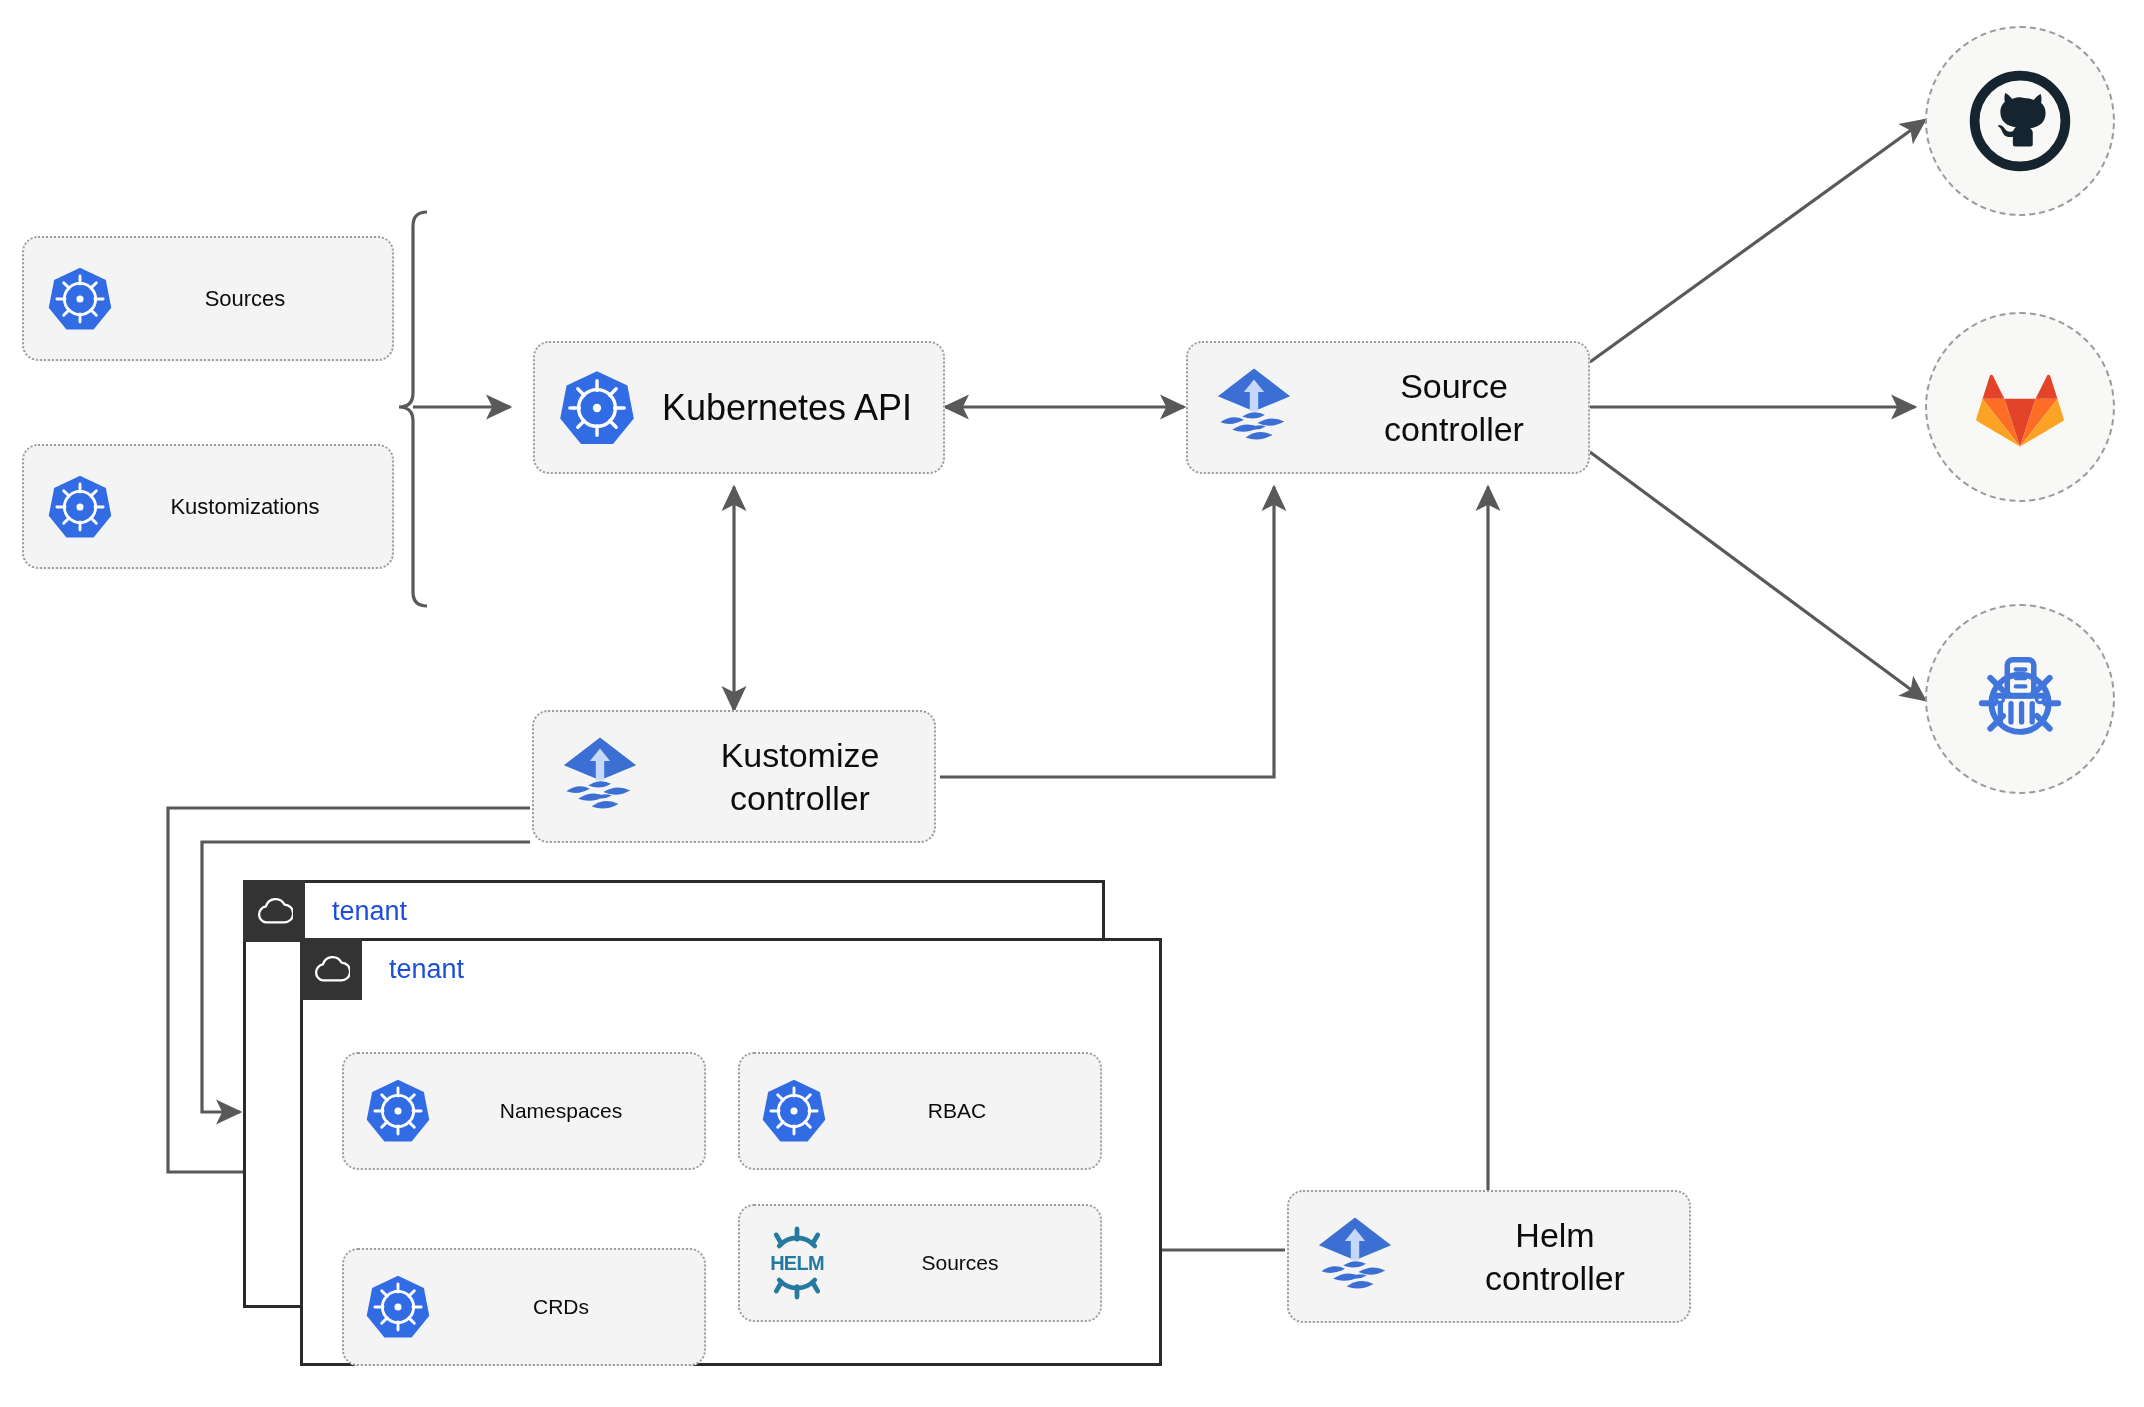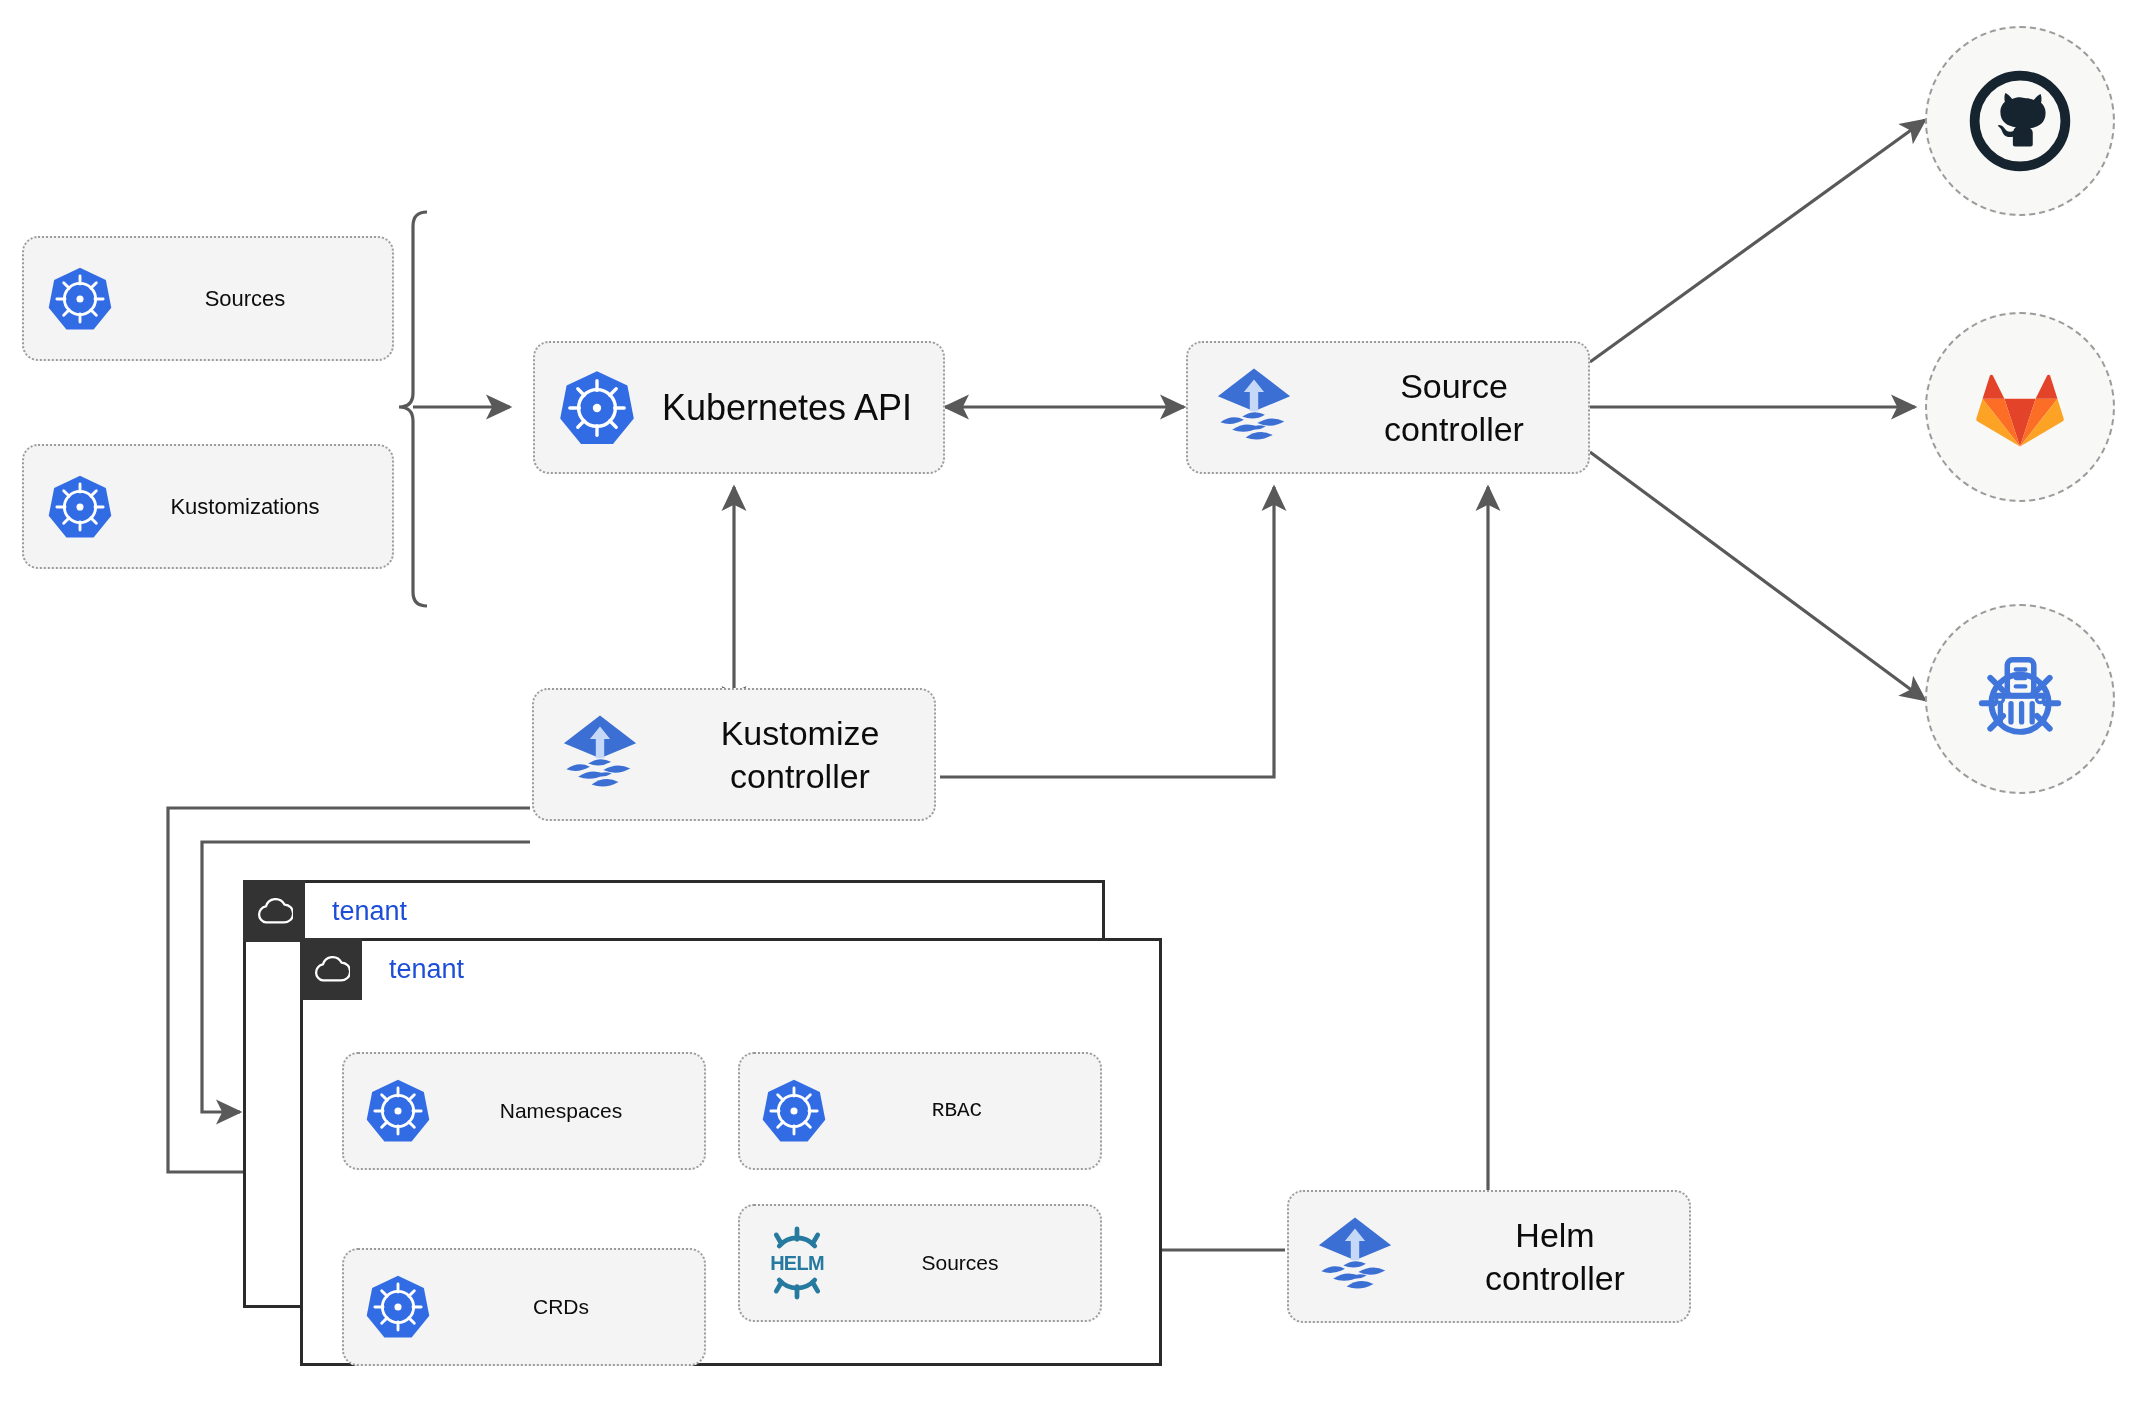--- a/index.html
+++ b/index.html
@@ -193,21 +193,21 @@
           <path d="M36 60 q14 -9 27 -2 q-13 8 -27 2 Z"></path>
           <path d="M54 68 q16 -10 32 -2 q-16 9 -32 2 Z"></path>
           <path d="M44 74 q10 -6 20 -2 q-10 6 -20 2 Z"></path>
         </g>
       </svg>
     </span>
     <span class="lbl">Source
 controller</span>
   </div>
 
-  <div class="node n-ctrl" style="left:532px;top:688px;">
+  <div class="node n-ctrl" style="left:532px;top:710px;">
     <span class="ico">
       <svg width="84" height="84" viewBox="0 0 100 100">
         <path d="M50 3 L93 36 L50 54 L7 36 Z" fill="#3B6FD4"></path>
         <path d="M50 16 L62 31 L55 31 L55 54 L45 54 L45 31 L38 31 Z" fill="#C6D8F7"></path>
         <g fill="#3B6FD4">
           <path d="M10 67 q14 -10 28 -3 q-14 8 -28 3 Z"></path>
           <path d="M24 76 q16 -11 32 -3 q-16 9 -32 3 Z"></path>
           <path d="M40 85 q16 -11 32 -3 q-16 9 -32 3 Z"></path>
           <path d="M36 60 q14 -9 27 -2 q-13 8 -27 2 Z"></path>
           <path d="M54 68 q16 -10 32 -2 q-16 9 -32 2 Z"></path>
@@ -252,21 +252,21 @@
           <line x1="26" y1="26" x2="34" y2="34"></line>
             <line x1="66" y1="66" x2="74" y2="74"></line>
           <line x1="74" y1="26" x2="66" y2="34"></line>
             <line x1="34" y1="66" x2="26" y2="74"></line>
         </g>
       </svg>
     </span>
     <span class="lbl">Namespaces</span>
   </div>
 
-  <div class="node n-tile" style="left:738px;top:1052px;font-family:Liberation Mono, monospace;">
+  <div class="node n-tile" style="left:738px;top:1052px;">
     <span class="ico">
       <svg width="68" height="68" viewBox="0 0 100 100">
         <path d="M50 4 L88 22 L96 63 L70 95 L30 95 L4 63 L12 22 Z" fill="#326CE5"></path>
         <g fill="none" stroke="#ffffff" stroke-width="4.2" stroke-linecap="round">
           <circle cx="50" cy="50" r="23"></circle>
           <circle cx="50" cy="50" r="5.2" fill="#ffffff" stroke="none"></circle>
           <line x1="50" y1="16" x2="50" y2="28"></line>
             <line x1="50" y1="72" x2="50" y2="84"></line>
           <line x1="16" y1="50" x2="28" y2="50"></line>
             <line x1="72" y1="50" x2="84" y2="50"></line>

